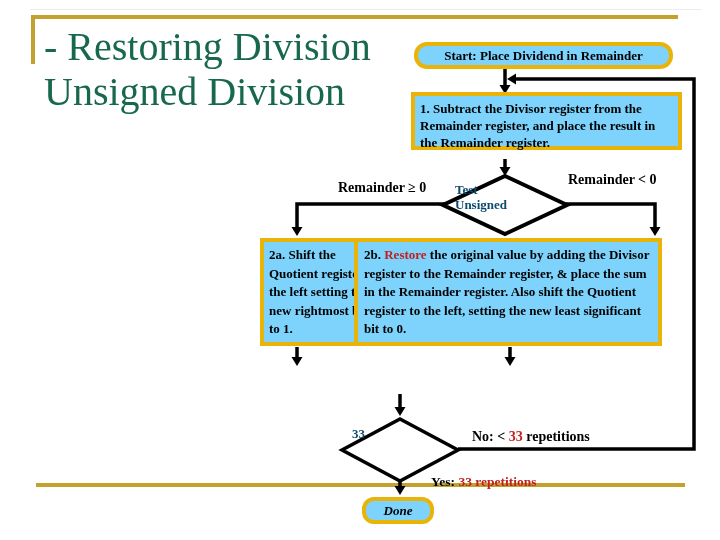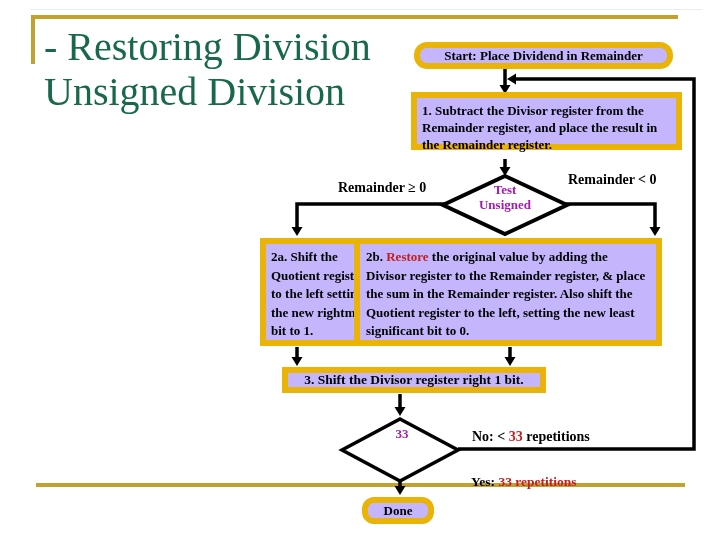--- a/index.html
+++ b/index.html
@@ -7,35 +7,35 @@
          font-family:"Liberation Serif","DejaVu Serif",serif;}
   .abs{position:absolute;}
   .hairline{left:30px;top:9px;width:672px;height:1px;background:#ececec;}
   .gold{background:var(--accent-gold);}
   .gold-top{left:31px;top:15px;width:647px;height:4px;}
   .gold-side{left:31px;top:15px;width:4px;height:49px;}
   .gold-bottom{left:36px;top:483px;width:649px;height:4px;z-index:1;}
   .title{left:44px;top:24px;color:var(--title-green);font-size:40px;line-height:45px;
          white-space:nowrap;z-index:2;}
   svg.flow{left:0;top:0;z-index:2;}
-  .fc{box-sizing:border-box;border:6px solid #eab308;background:#c4b5fd;color:#000;
+  .fc{box-sizing:border-box;border:4px solid #eab308;background:#7dd3fc;color:#000;
       font-weight:bold;font-size:13px;z-index:3;}
   .stadium{border-radius:13px;display:flex;align-items:center;justify-content:center;}
   .start-box{left:414px;top:42px;width:259px;height:27px;}
   .box1{left:411px;top:92px;width:271px;height:58px;padding:4px 5px;line-height:17px;}
   .box2a{left:236px;top:238px;width:127px;height:108px;padding:4px 5px;line-height:18.5px;margin-left:24px;}
   .box2b{left:354px;top:238px;width:308px;height:108px;padding:4px 8px 4px 6px;line-height:18.5px;}
   .box3{left:282px;top:367px;width:264px;height:26px;display:flex;align-items:center;justify-content:center;font-size:13.5px;}
-  .done-box{left:362px;top:497px;width:72px;height:27px;border-radius:12px;}
+  .done-box{left:362px;top:497px;width:72px;height:27px;border-radius:12px;font-style:italic;}
   .lbl{font-weight:bold;font-size:14px;color:#000;white-space:nowrap;z-index:4;}
   .ge-label{left:338px;top:180px;}
   .lt-label{left:568px;top:172px;}
   .no-label{left:472px;top:429px;}
-  .yes-label{left:431px;top:474px;font-size:13.5px;margin-left:40px;}
-  .dtext{font-weight:bold;font-size:13px;color:#a21caf;text-align:center;z-index:4;}
+  .yes-label{left:431px;top:474px;font-size:13.5px;}
+  .dtext{font-weight:bold;font-size:13px;color:#0c4a6e;z-index:4;}
   .test-label{left:455px;top:182px;width:100px;line-height:15px;}
   .repeat-label{left:352px;top:426px;width:100px;line-height:16px;}
   .red{color:var(--highlight-red);}
 </style>
 </head>
 <body>
 
 <div class="slide">
 
   <div class="abs hairline"></div>
@@ -98,23 +98,20 @@
   </div>
 
   <div class="abs fc box2a">
     <span>2a. Shift the Quotient register to the left setting the new rightmost bit to 1.</span>
   </div>
 
   <div class="abs fc box2b">
     <span>2b. </span><span class="red">Restore</span><span> the original value by adding the Divisor register to the Remainder register, &amp; place the sum in the Remainder register. Also shift the Quotient register to the left, setting the new least significant bit to 0.</span>
   </div>
 
-  <div class="abs fc box3">
-    <span>3. Shift the Divisor register right 1 bit.</span>
-  </div>
 
   <div class="abs dtext repeat-label">
     <div>33</div>
   </div>
 
   <div class="abs lbl no-label">
     <span>No: &lt; </span><span class="red">33</span><span> repetitions</span>
   </div>
 
   <div class="abs lbl yes-label">

